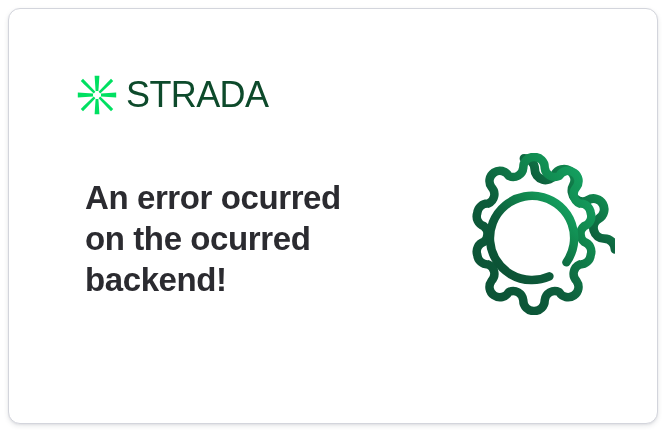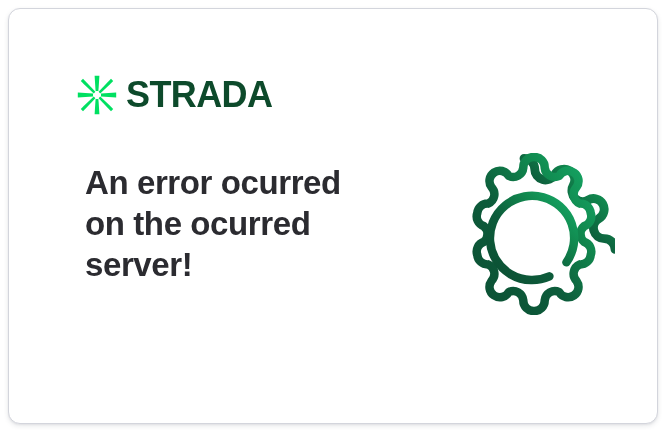--- a/index.html
+++ b/index.html
@@ -41,33 +41,33 @@
   }
   .brand-mark {
     width: 40px;
     height: 40px;
     display: block;
     flex: 0 0 auto;
   }
   .brand-word {
     font-family: "Liberation Sans", sans-serif;
     font-size: 36px;
-    font-weight: 700;
+    font-weight: 400;
     letter-spacing: -0.6px;
     color: #0d4a2b;
     line-height: 1;
     white-space: nowrap;
     -webkit-font-smoothing: antialiased;
   }
 
   
   .message {
     position: absolute;
     left: 76px;
-    top: 153px;
+    top: 168px;
     width: 300px;
     font-family: "Liberation Sans", sans-serif;
     font-size: 33px;
     font-weight: 700;
     line-height: 41px;
     letter-spacing: -0.4px;
     color: #2b2b30;
     -webkit-font-smoothing: antialiased;
   }
 
@@ -107,21 +107,21 @@
         <polygon points="90.5,85.0 85.0,90.5 76.5,82.0 54.0,58.0 58.0,54.0 82.0,76.5"></polygon>
       </g>
     </svg>
 
     <span class="brand-word">STRADA</span>
   </div>
 
   <div class="message">
     <div>An error ocurred</div>
     <div>on the ocurred</div>
-    <div>server!</div>
+    <div>backend!</div>
   </div>
 
   <div class="gear-wrap">
     <svg viewBox="0 0 200 200" aria-hidden="true">
       <defs>
         <linearGradient id="gearGrad" x1="0" y1="1" x2="1" y2="0">
           <stop offset="0%" stop-color="#0b4f33"></stop>
           <stop offset="42%" stop-color="#0d5c3b"></stop>
           <stop offset="72%" stop-color="#11894f"></stop>
           <stop offset="100%" stop-color="#16ab68"></stop>

